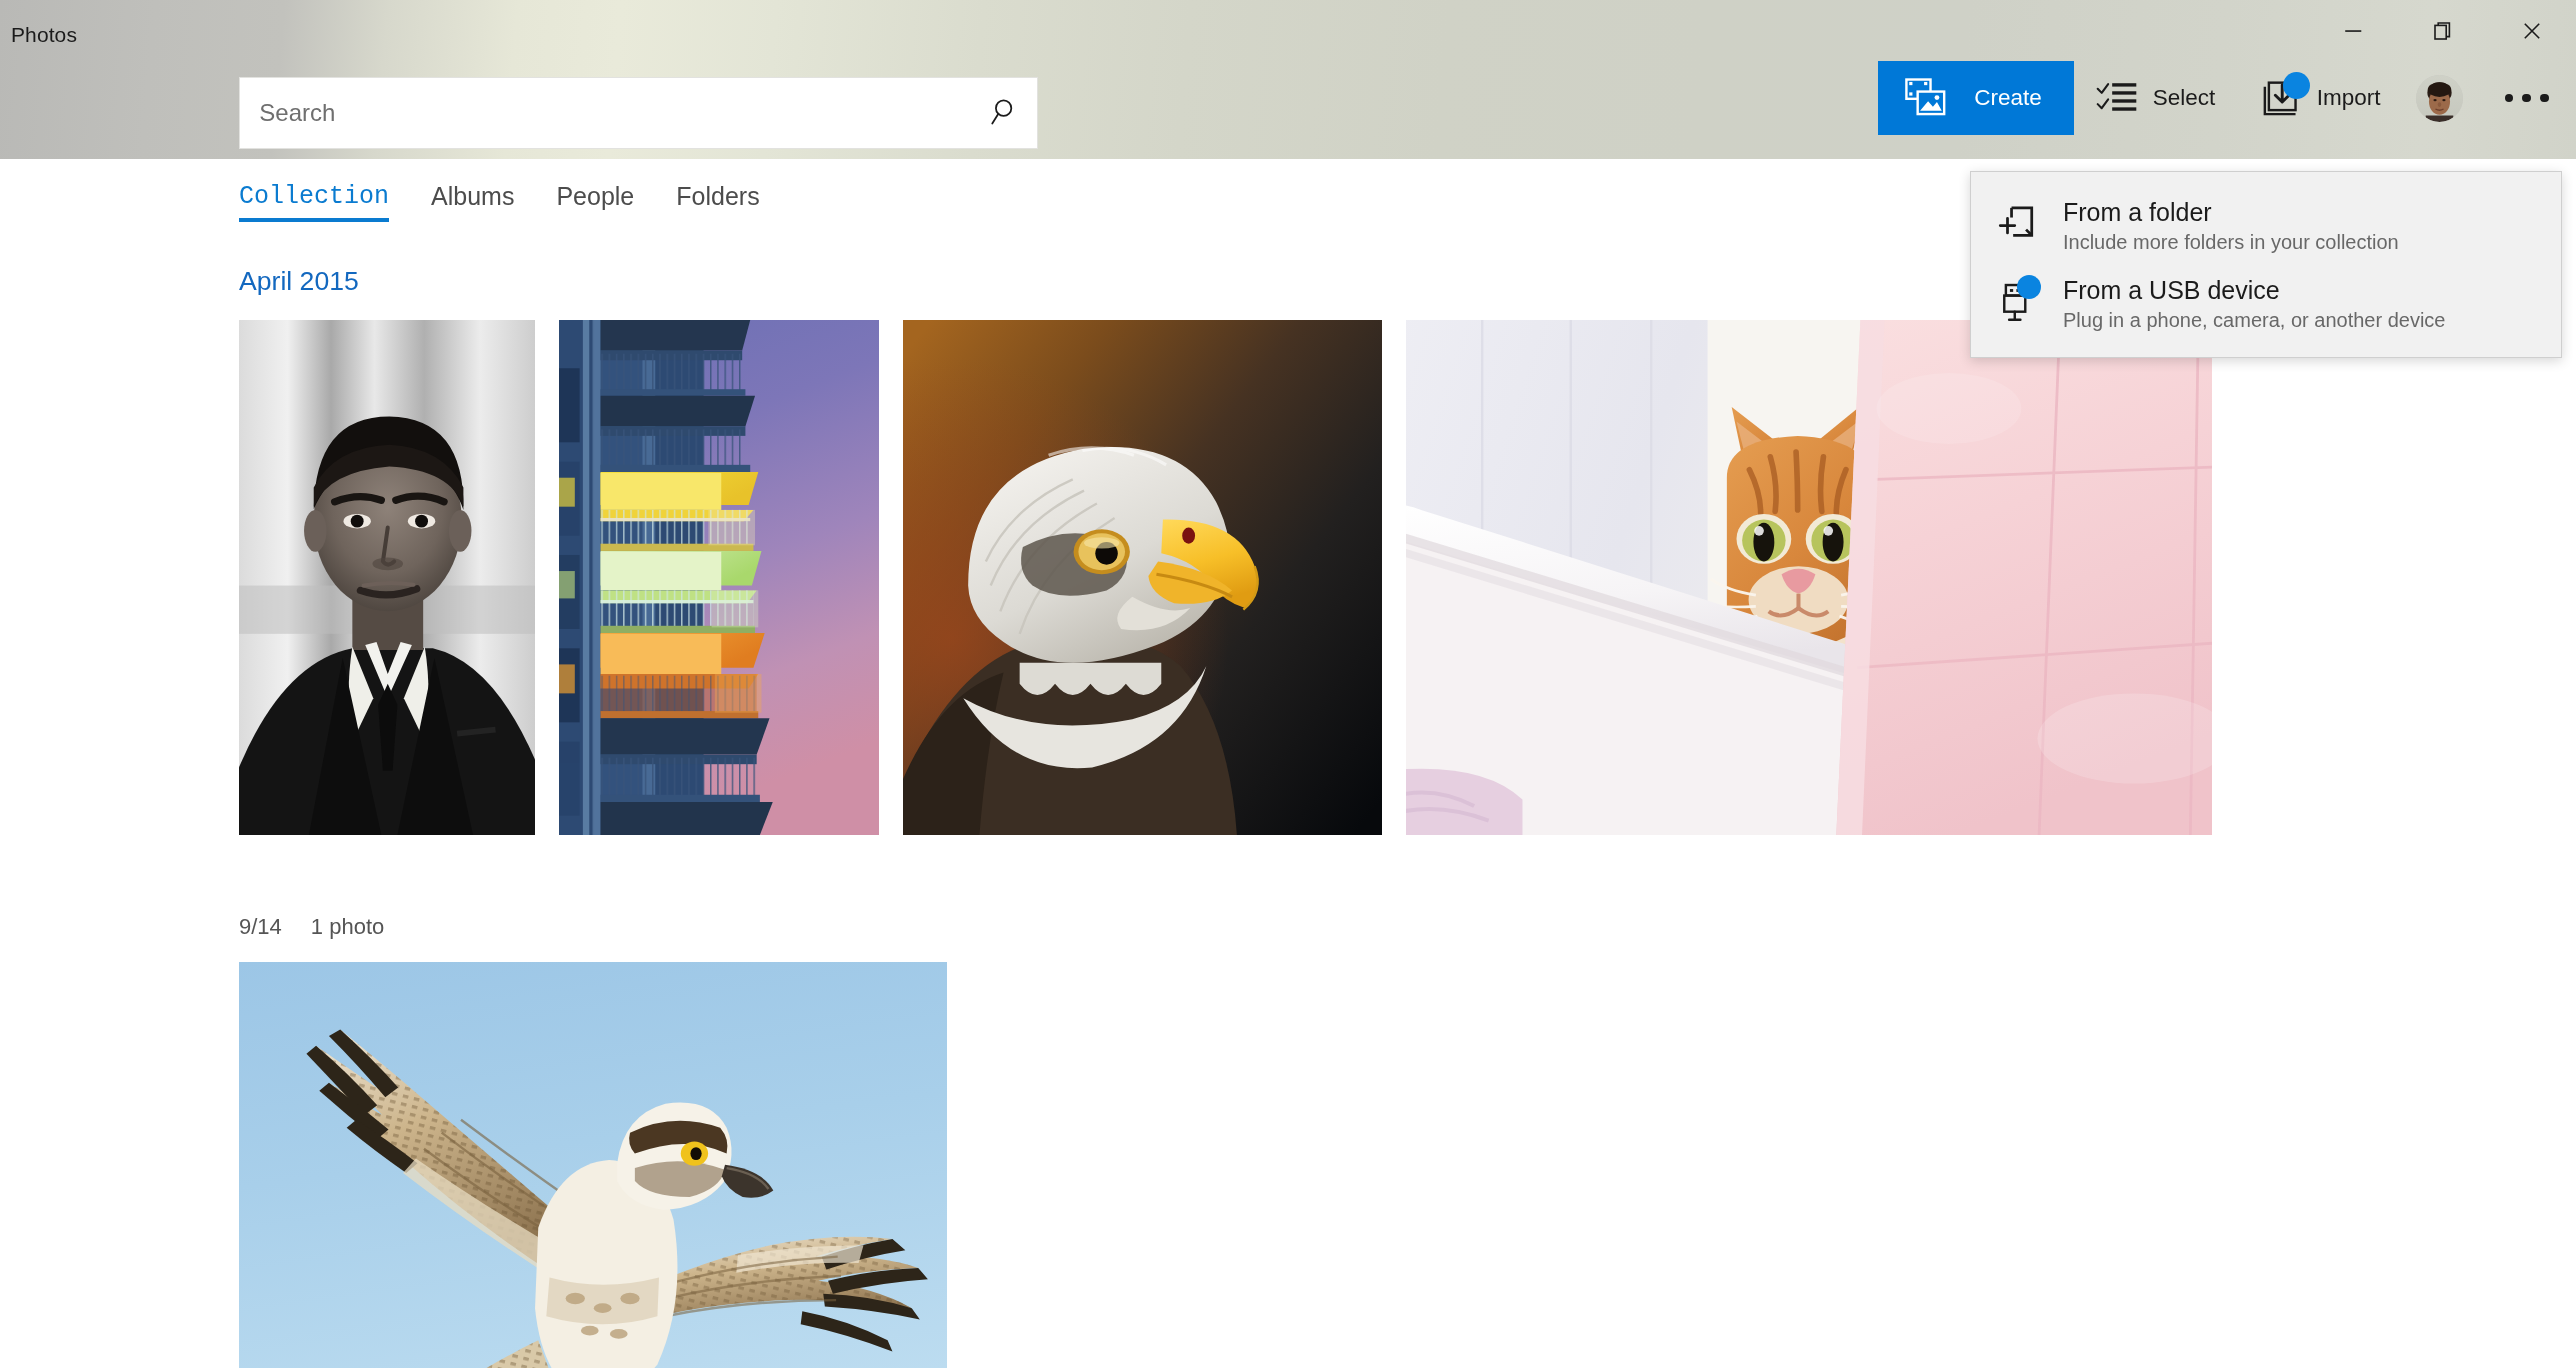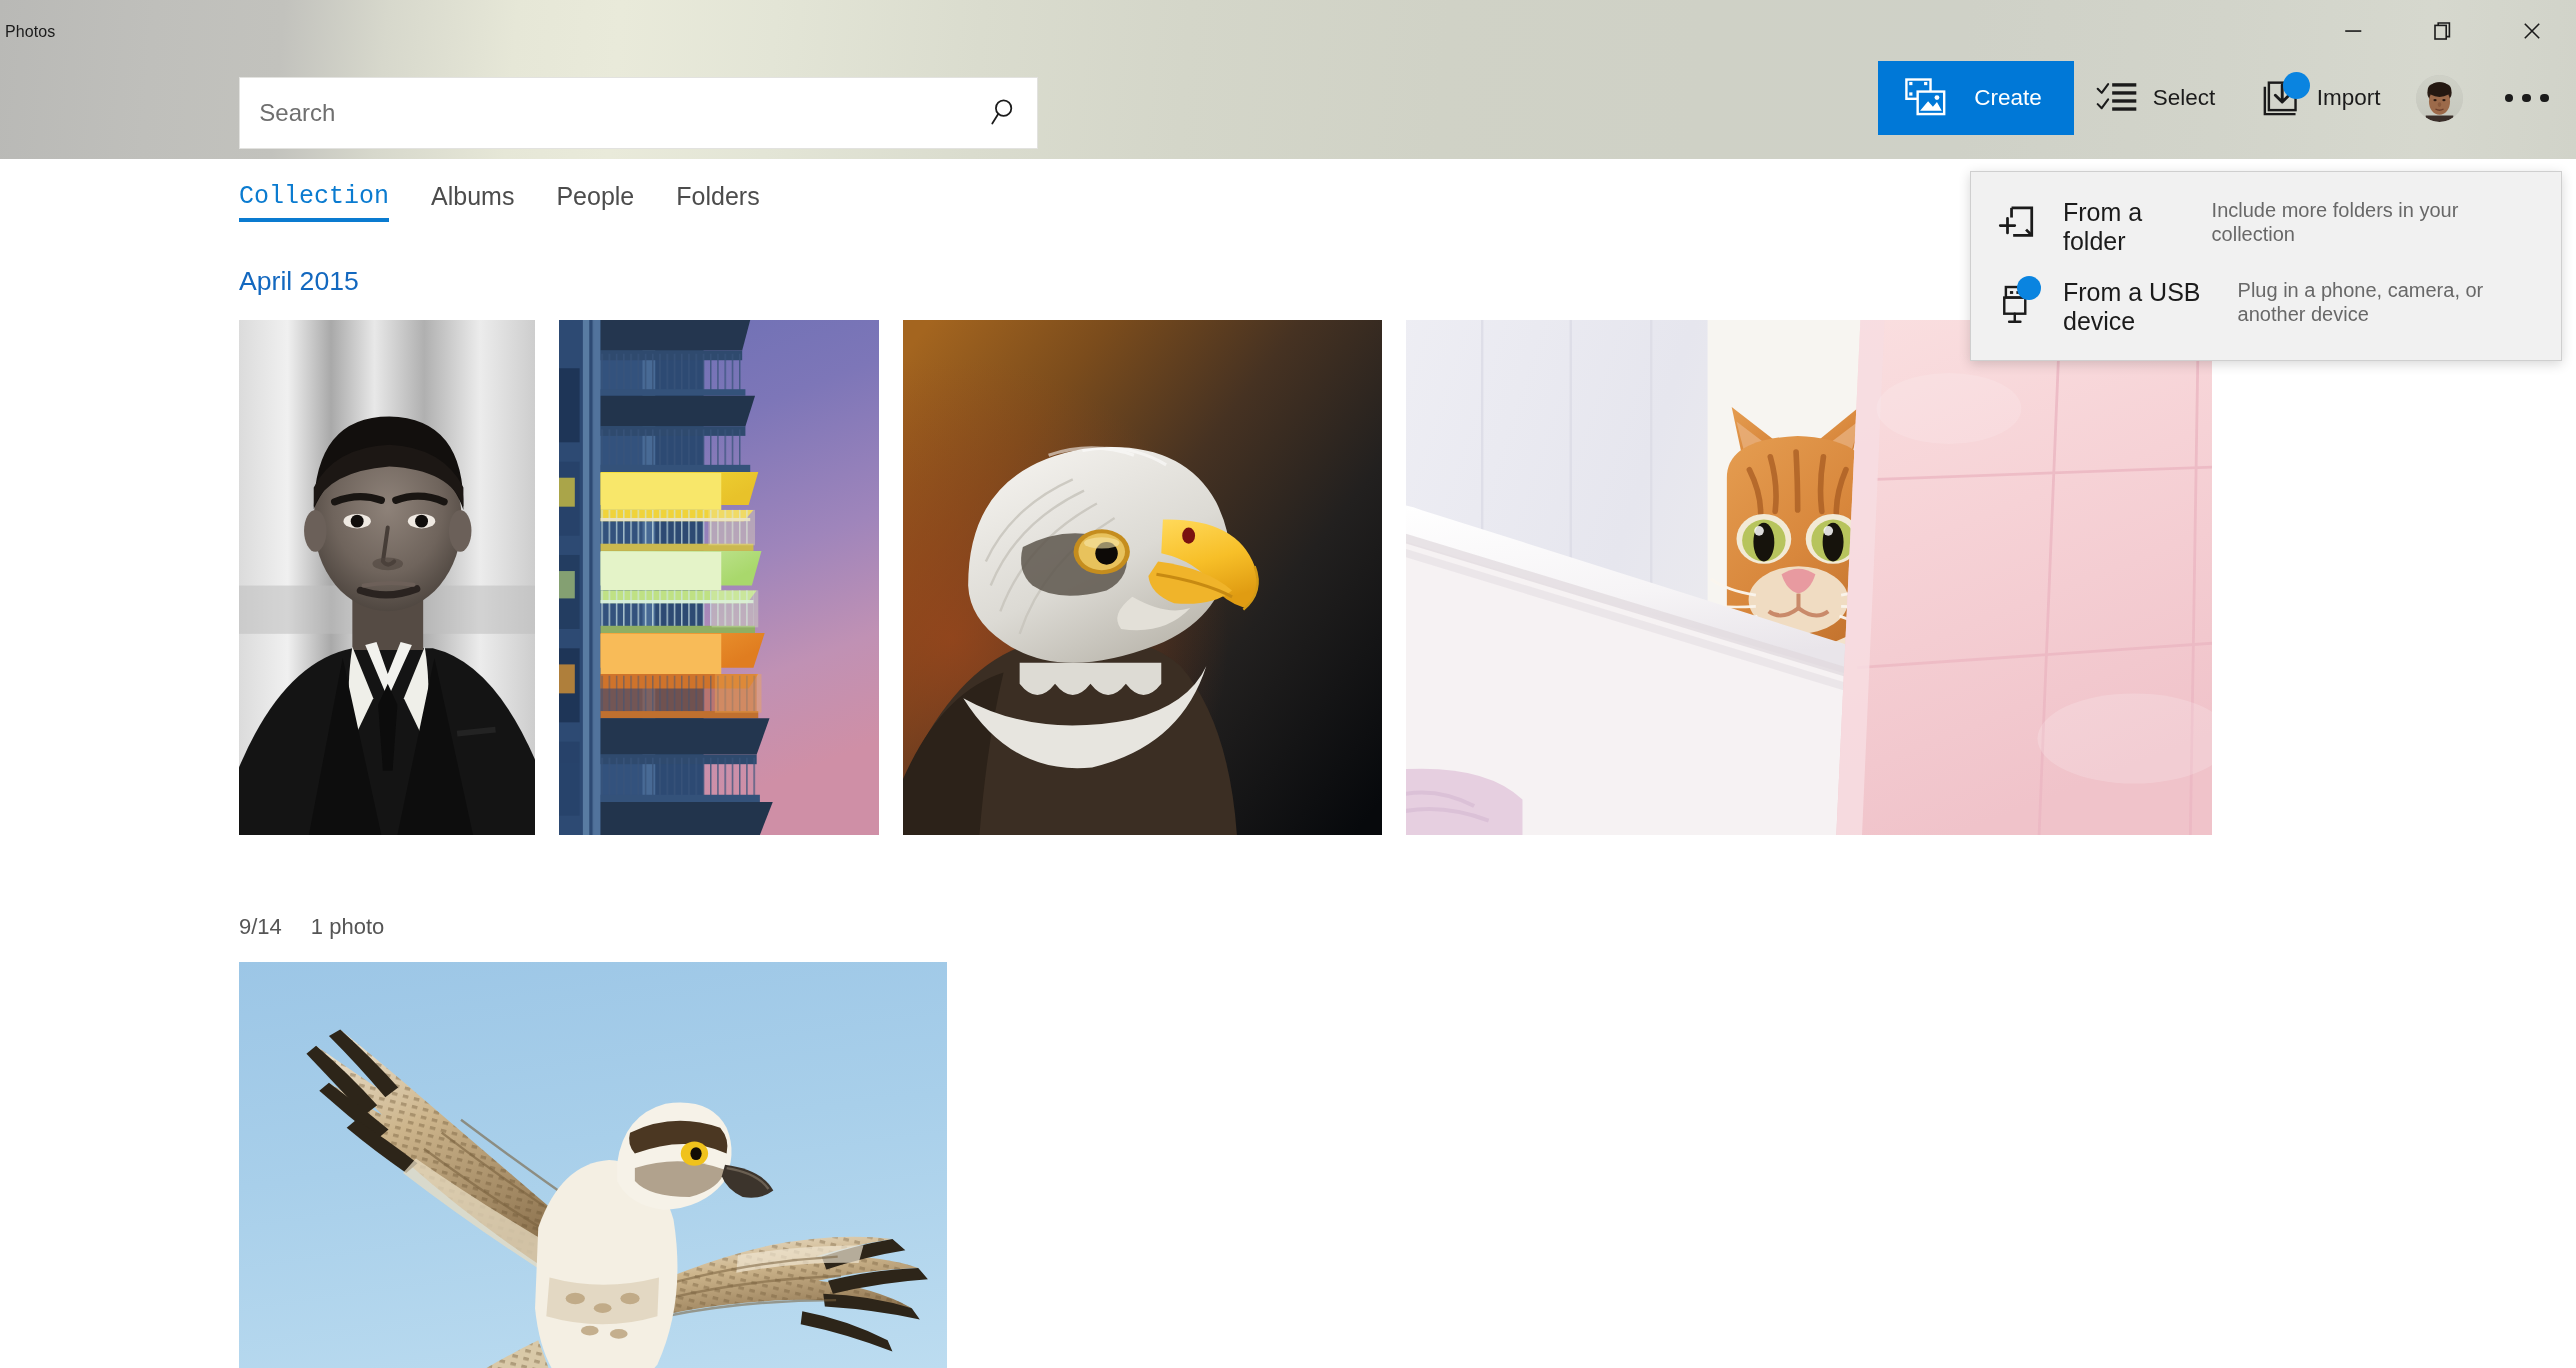--- a/index.html
+++ b/index.html
@@ -16,22 +16,22 @@
   .header {
     position: absolute; left: 0; top: 0; width: 2576px; height: 159px;
     background: linear-gradient(95deg,
         #b9b9b6 0%, #bfbfbb 6%, #c2c2bd 11%,
         #d7d8cc 15%, #e6e7d7 20%, #e9eada 24%,
         #e3e5d6 30%, #dadcce 38%, #d4d6c9 46%,
         #d0d2c6 56%, #cfd1c6 66%, #cfd1c7 76%,
         #d2d4ca 86%, #d6d8ce 94%, #d1d3c9 100%);
   }
   .app-title {
-    position: absolute; left: 5px; top: 22.5px;
-    font-size: 16px; color: #1b1b1b; letter-spacing: 0.1px;
+    position: absolute; left: 11px; top: 22.5px;
+    font-size: 21px; color: #1b1b1b; letter-spacing: 0.1px;
   }
 
   
   .wincontrols { position: absolute; right: 0; top: 0; height: 61px; display: flex; }
   .wc-btn {
     width: 89px; height: 61px;
     display: flex; align-items: center; justify-content: center;
     color: #1b1b1b;
   }
   .wc-btn svg { display: block; }
@@ -82,21 +82,21 @@
     background: #f1f1f1; border: 0.8px solid #cfcfcf;
     box-shadow: 0 3.2px 11.3px rgba(0,0,0,.16);
     padding: 14.5px 0 13px 0; z-index: 40;
   }
   .dd-item {
     display: flex; align-items: flex-start; gap: 24px;
     padding: 11.3px 21px 11.3px 26px; cursor: pointer;
   }
   .dd-ic { position: relative; width: 42px; flex: 0 0 42px; padding-top: 4.8px; }
   .dd-ic .badge-dot { width: 24px; height: 24px; right: 0px; top: 0px; }
-  .dd-texts { display: flex; flex-direction: row; gap: 3.2px; }
+  .dd-texts { display: flex; flex-direction: column; gap: 3.2px; }
   .dd-title { font-size: 25px; color: #1b1b1b; line-height: 1.15; }
   .dd-sub { font-size: 20px; color: #686868; line-height: 1.2; }
 
   
   .tabs { position: absolute; left: 239px; top: 182px; display: flex; align-items: flex-end; gap: 0; }
   .tab {
     font-size: 25px; color: #4c4c4c; padding: 0 0 11.3px 0; margin-right: 42px;
     cursor: pointer; position: relative; white-space: nowrap;
   }
   .tab.active { color: #0a7bd0; font-family: Liberation Mono, monospace; }

